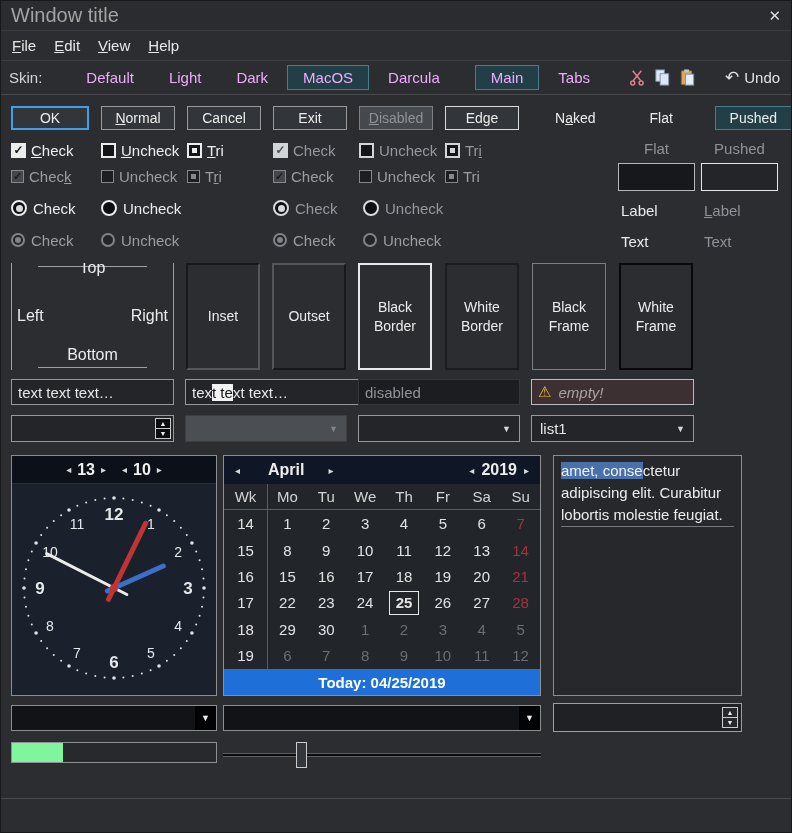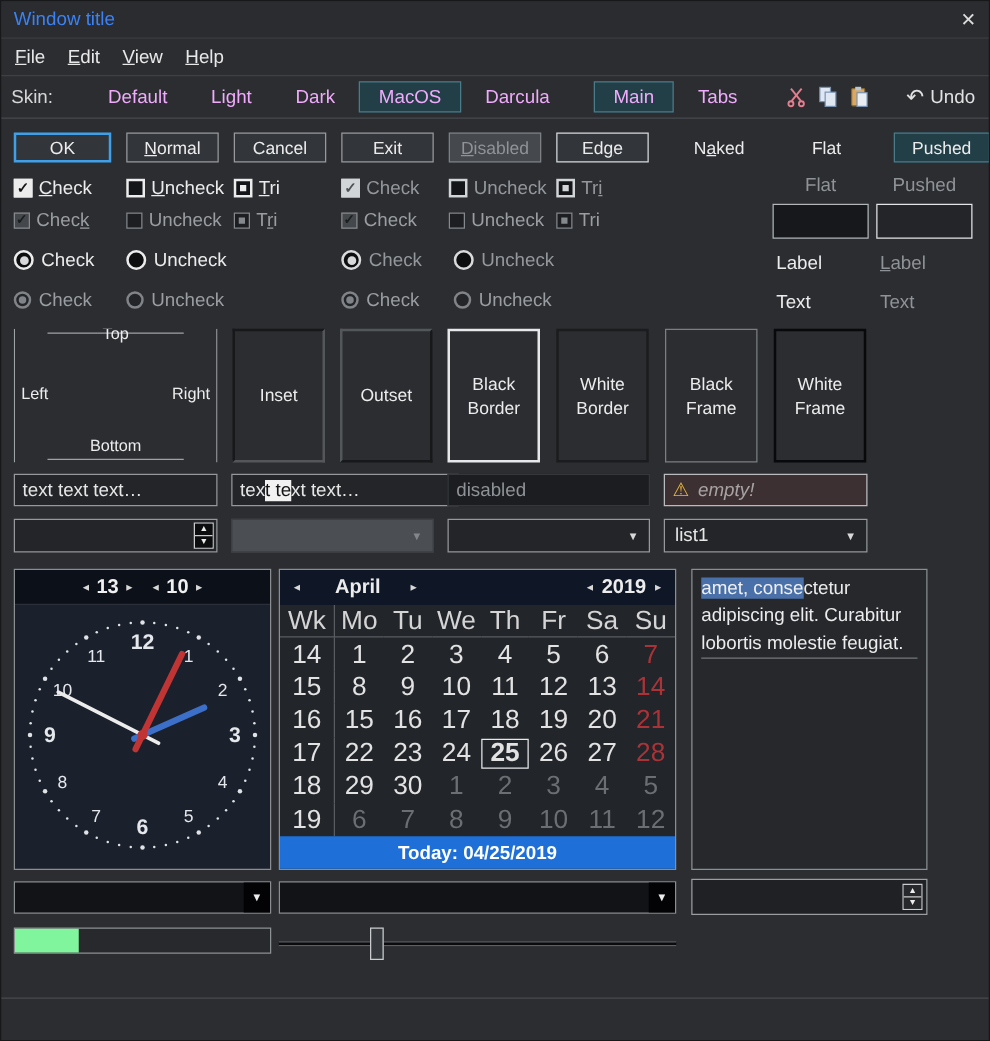--- a/index.html
+++ b/index.html
@@ -3,21 +3,21 @@
 <meta charset="utf-8">
 <style>
   *{box-sizing:border-box;margin:0;padding:0}
   html,body{background:#1a1a1a}
   u{text-decoration:underline}
   .window{position:relative;width:792px;height:833px;background:#2b2d31;border:1px solid #17181a;
     font-family:"Liberation Sans",sans-serif;color:#ececec;overflow:hidden}
   
   .titlebar{position:absolute;left:0;top:0;right:0;height:30px;background:#2a2c2f;border-bottom:1px solid #3a3c40;
     display:flex;align-items:center;padding:0 10px}
-  .title{font-size:15px;color:#3b82f6;flex:1}
+  .title{font-size:20px;color:#a3a3a3;flex:1}
   .close{width:30px;text-align:right;font-size:15px;color:#dcdcdc}
   
   .menubar{position:absolute;left:0;top:30px;right:0;height:30px;display:flex;align-items:center;
     border-bottom:1px solid #3e4043;padding:0 2px}
   .menu-item{padding:4px 9px;font-size:15px;color:#e8e8e8}
   
   .toolbar{position:absolute;left:0;top:60px;right:0;height:34px;display:flex;align-items:center;
     border-bottom:1px solid #47494d;padding:0 8px;font-size:15px}
   .tb-label{margin-right:28px;color:#d6d6d6}
   .tb-btn{background:none;border:1px solid transparent;color:#f0abfc;font-size:15px;font-family:inherit;
@@ -76,21 +76,21 @@
   
   .side-flat{position:absolute;left:617px;top:139px;width:77px;text-align:center;color:#8f9296;font-size:15px}
   .side-pushed{position:absolute;left:700px;top:139px;width:77px;text-align:center;color:#8f9296;font-size:15px}
   .edit-dark{position:absolute;left:617px;top:162px;width:77px;height:28px;background:#17181b;border:1px solid #b4b7ba}
   .edit-light{position:absolute;left:700px;top:162px;width:77px;height:28px;background:#232528;border:1px solid #e4e6e8}
   .lbl-a{position:absolute;left:620px;top:201px;font-size:15px}
   .lbl-b{position:absolute;left:703px;top:201px;font-size:15px;color:#8f9296}
   .txt-a{position:absolute;left:620px;top:232px;font-size:15px}
   .txt-b{position:absolute;left:703px;top:232px;font-size:15px;color:#8f9296}
   
-  .bp{position:absolute;left:10px;top:262px;width:163px;height:107px;overflow:hidden;font-size:13px}
+  .bp{position:absolute;left:10px;top:262px;width:163px;height:107px;overflow:hidden;font-size:16px}
   .bp .vline-l{position:absolute;left:0;top:0;width:1px;height:100%;background:#9fa2a5}
   .bp .vline-r{position:absolute;right:0;top:0;width:1px;height:100%;background:#9fa2a5}
   .bp .hline-t{position:absolute;left:27px;right:27px;top:3px;height:1px;background:#9fa2a5}
   .bp .hline-b{position:absolute;left:27px;right:27px;bottom:2px;height:1px;background:#9fa2a5}
   .bp .lbl-top{position:absolute;top:-4px;width:100%;text-align:center}
   .bp .lbl-left{position:absolute;left:6px;top:44px}
   .bp .lbl-right{position:absolute;right:6px;top:44px}
   .bp .lbl-bottom{position:absolute;bottom:6px;width:100%;text-align:center}
   .dbox{position:absolute;top:262px;width:74px;height:107px;display:flex;align-items:center;justify-content:center;
     text-align:center;font-size:14px;line-height:19px;padding:4px}
@@ -128,21 +128,21 @@
   .clock-face{position:absolute;left:0;top:28px;right:0;bottom:0}
   
   .calendar{position:absolute;left:222px;top:454px;width:318px;height:241px;border:1px solid #8b8e91;background:#22252a}
   .cal-header{height:28px;background:#0f1726;display:flex;align-items:center;padding:0 9px;font-size:16px}
   .cal-nav{font-size:10px;color:#d8d8d8;padding:0 2px}
   .cal-month{font-weight:bold;margin:0 22px 0 26px}
   .cal-year-group{margin-left:auto;display:flex;align-items:center;gap:5px}
   .cal-year{font-weight:bold}
   .cal-grid{position:absolute;left:0;right:0;top:28px;bottom:26px;display:grid;
     grid-template-columns:44px repeat(7,1fr);grid-auto-rows:1fr}
-  .cal-cell{display:flex;align-items:center;justify-content:center;font-size:21px;color:#e2e2e2}
+  .cal-cell{display:flex;align-items:center;justify-content:center;font-size:15px;color:#e2e2e2}
   .cal-cell.hdr{color:#d4d4d4;border-bottom:1px solid #595c60}
   .cal-cell.c0{border-right:1px solid #595c60}
   .cal-cell.red{color:var(--sunday_red)}
   .cal-cell.dim{color:#6b6e72}
   .cal-cell.sel span{border:1px solid #e8e8e8;padding:0 6px;font-weight:bold;line-height:22px}
   .cal-footer{position:absolute;left:0;right:0;bottom:0;height:26px;background:var(--today_bar_blue);
     display:flex;align-items:center;justify-content:center;font-weight:bold;font-size:15px;color:#fff}
   
   .textarea{position:absolute;left:552px;top:454px;width:189px;height:241px;border:1px solid #8b8e91;
     background:#26282c;padding:4px 7px;font-size:15px;line-height:22px}

